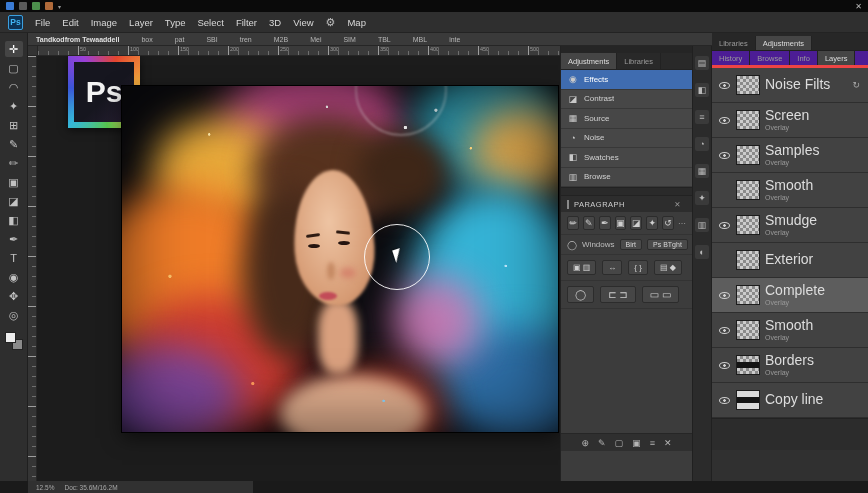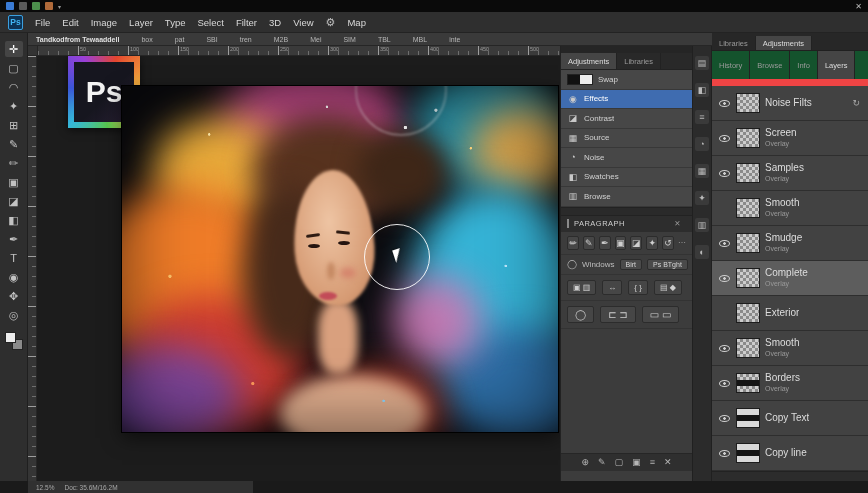--- a/index.html
+++ b/index.html
@@ -120,35 +120,35 @@
   .mp-footer span{cursor:default}
 
   
   .strip{position:absolute;left:692px;top:46px;width:20px;height:435px;background:#2b2b2b;border-left:1px solid #202020;border-right:1px solid #202020;display:flex;flex-direction:column;align-items:center;padding-top:10px;gap:13px}
   .strip span{width:14px;height:14px;display:flex;align-items:center;justify-content:center;font-size:9px;color:#b9b9b9;background:#3a3a3a;border-radius:2px;cursor:default}
 
   
   .rightpanel{position:absolute;left:712px;top:33px;width:156px;height:460px;background:#303030;font-size:8.5px}
   .rp-tabs1{display:flex;height:18px;background:#272727;border-bottom:1px solid #202020;padding-top:3px}
   .rp-tabs1 .tab{font-size:7.5px}
-  .rp-tabs2{display:flex;height:35px;background:#14532d;border-bottom:7px solid #ef4444}
+  .rp-tabs2{display:flex;height:17px;background:#4c1d95;border-bottom:3px solid #ef4444}
   .layers{background:#383838}
   .lrow{height:35px;display:flex;align-items:center;gap:5px;padding:0 5px;background:#424242;border-bottom:1px solid #2e2e2e;cursor:default}
   .lrow.sel{background:#5d5d5d}
   .eye{width:14px;height:14px;display:flex;align-items:center;justify-content:center;flex:none}
   .eye::before{content:"";width:9px;height:5px;border:1px solid #cfcfcf;border-radius:50%;background:radial-gradient(circle 1.5px at 50% 50%,#cfcfcf 0 1.2px,transparent 1.5px)}
   .eye.off::before{display:none}
   .lthumb{width:24px;height:20px;border:1px solid #1d1d1d;flex:none;background-color:#ccc;
     background-image:linear-gradient(45deg,#8a8a8a 25%,transparent 25%,transparent 75%,#8a8a8a 75%),linear-gradient(45deg,#8a8a8a 25%,transparent 25%,transparent 75%,#8a8a8a 75%);
     background-size:6px 6px;background-position:0 0,3px 3px}
   .lthumb.t-line{background-image:linear-gradient(#d9d9d9 36%,#141414 36%,#141414 64%,#d9d9d9 64%);background-size:100% 100%;background-position:0 0}
   .lthumb.t-lc{background-image:linear-gradient(transparent 36%,#141414 36%,#141414 64%,transparent 64%),linear-gradient(45deg,#8a8a8a 25%,transparent 25%,transparent 75%,#8a8a8a 75%),linear-gradient(45deg,#8a8a8a 25%,transparent 25%,transparent 75%,#8a8a8a 75%);
     background-size:100% 100%,6px 6px,6px 6px;background-position:0 0,0 0,3px 3px}
   .ltxt{display:flex;flex-direction:column;line-height:1.25;overflow:hidden}
-  .lname{color:#ddd;font-size:10px;white-space:nowrap}
+  .lname{color:#ddd;font-size:14px;white-space:nowrap}
   .lsub{color:#9a9a9a;font-size:7px;white-space:nowrap}
   .lright{margin-left:auto;color:#aaa;font-size:9px;padding-right:3px}
   .rp-fill{height:32px;background:#2c2c2c;border-top:1px solid #222}
 
   
   .statusbar{position:absolute;left:0;top:481px;width:868px;height:12px;background:#1a1a1a;display:flex;align-items:center}
   .sb-seg{margin-left:28px;height:12px;width:225px;background:#313131;display:flex;align-items:center;gap:10px;padding:0 8px;font-size:6.5px;color:#a8a8a8}
 </style>
 </head>
 <body>
@@ -277,24 +277,20 @@
 
   <div class="midpanel">
     <div class="mp-gap"></div>
 
     <div class="tabrow">
       <span class="tab active">Adjustments</span>
       <span class="tab">Libraries</span>
     </div>
 
     <div class="adj-list">
-      <div class="adj-row">
-        <span class="bw-thumb"></span>
-        <span class="adj-lb">Swap</span>
-      </div>
       <div class="adj-row sel">
         <span class="adj-ic">◉</span>
         <span class="adj-lb">Effects</span>
       </div>
       <div class="adj-row">
         <span class="adj-ic">◪</span>
         <span class="adj-lb">Contrast</span>
       </div>
       <div class="adj-row">
         <span class="adj-ic">▦</span>
@@ -423,58 +419,50 @@
           </span>
       </div>
       <div class="lrow">
         <span class="eye"></span>
         <span class="lthumb"></span>
         <span class="ltxt">
             <span class="lname">Smudge</span>
             <span class="lsub">Overlay</span>
           </span>
       </div>
-      <div class="lrow sel">
-        <span class="eye"></span>
-        <span class="lthumb"></span>
-        <span class="ltxt">
-            <span class="lname">Complete</span>
-            <span class="lsub">Overlay</span>
-          </span>
-      </div>
       <div class="lrow">
         <span class="eye off"></span>
         <span class="lthumb"></span>
         <span class="ltxt">
             <span class="lname">Exterior</span>
             <span class="lsub"></span>
           </span>
       </div>
+      <div class="lrow sel">
+        <span class="eye"></span>
+        <span class="lthumb"></span>
+        <span class="ltxt">
+            <span class="lname">Complete</span>
+            <span class="lsub">Overlay</span>
+          </span>
+      </div>
       <div class="lrow">
         <span class="eye"></span>
         <span class="lthumb"></span>
         <span class="ltxt">
             <span class="lname">Smooth</span>
             <span class="lsub">Overlay</span>
           </span>
       </div>
       <div class="lrow">
         <span class="eye"></span>
         <span class="lthumb t-lc"></span>
         <span class="ltxt">
             <span class="lname">Borders</span>
             <span class="lsub">Overlay</span>
-          </span>
-      </div>
-      <div class="lrow">
-        <span class="eye"></span>
-        <span class="lthumb t-line"></span>
-        <span class="ltxt">
-            <span class="lname">Copy Text</span>
-            <span class="lsub"></span>
           </span>
       </div>
       <div class="lrow">
         <span class="eye"></span>
         <span class="lthumb t-line"></span>
         <span class="ltxt">
             <span class="lname">Copy line</span>
             <span class="lsub"></span>
           </span>
       </div>

